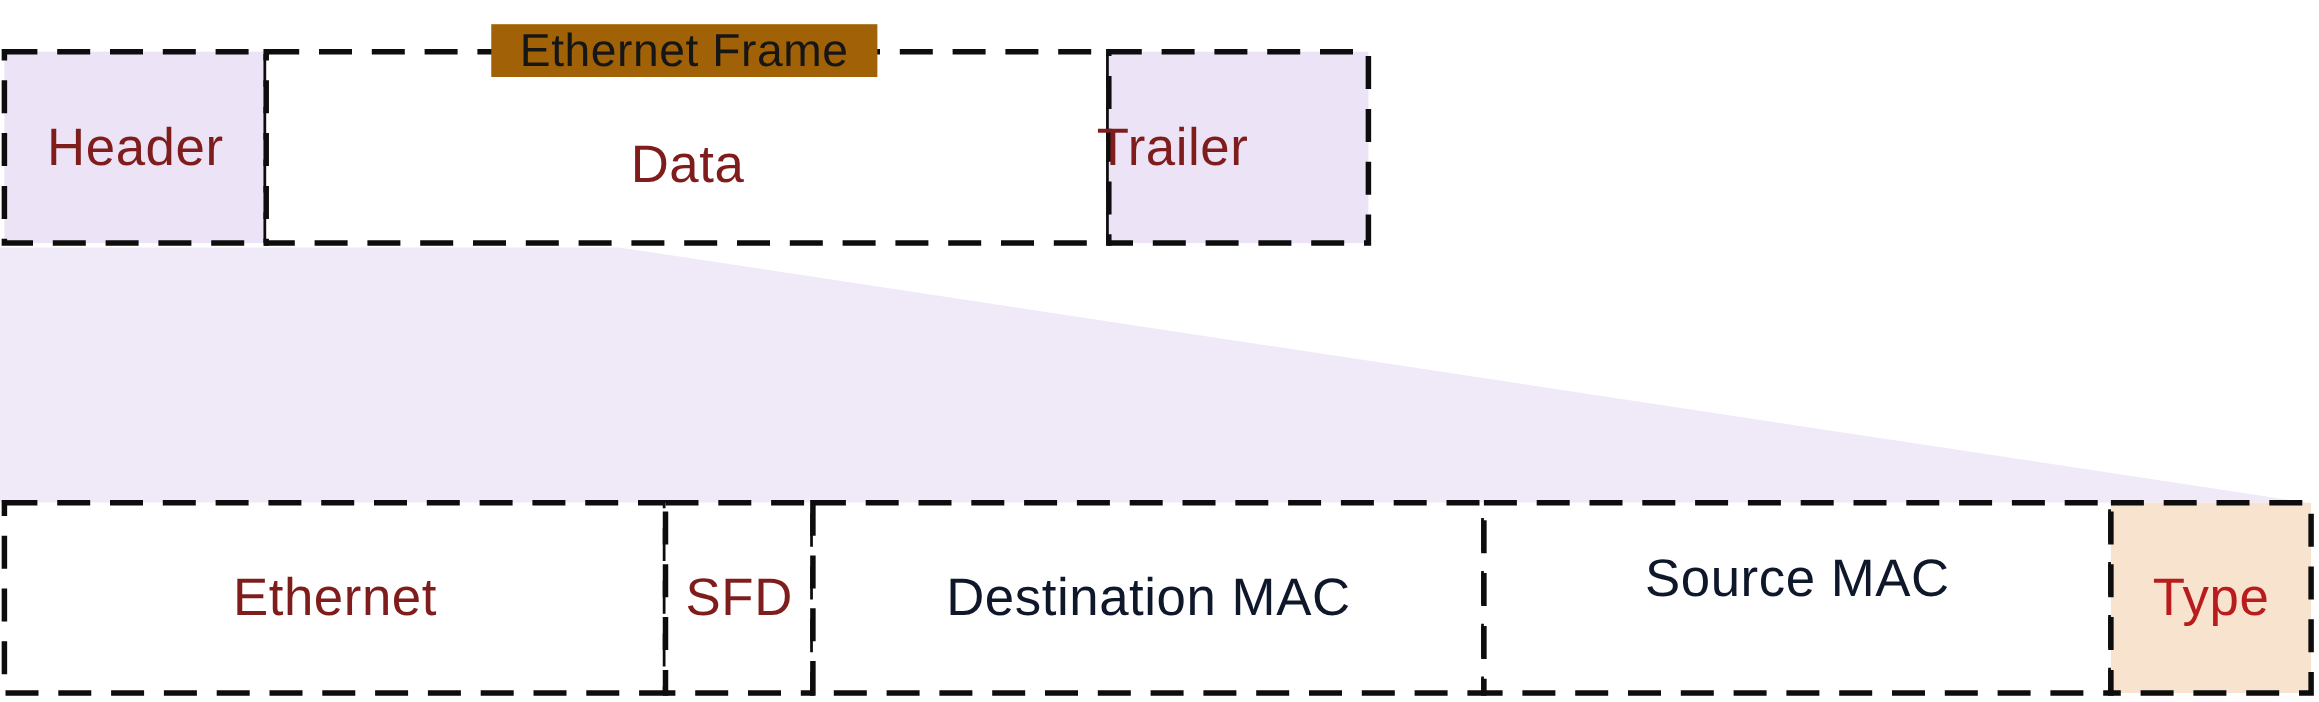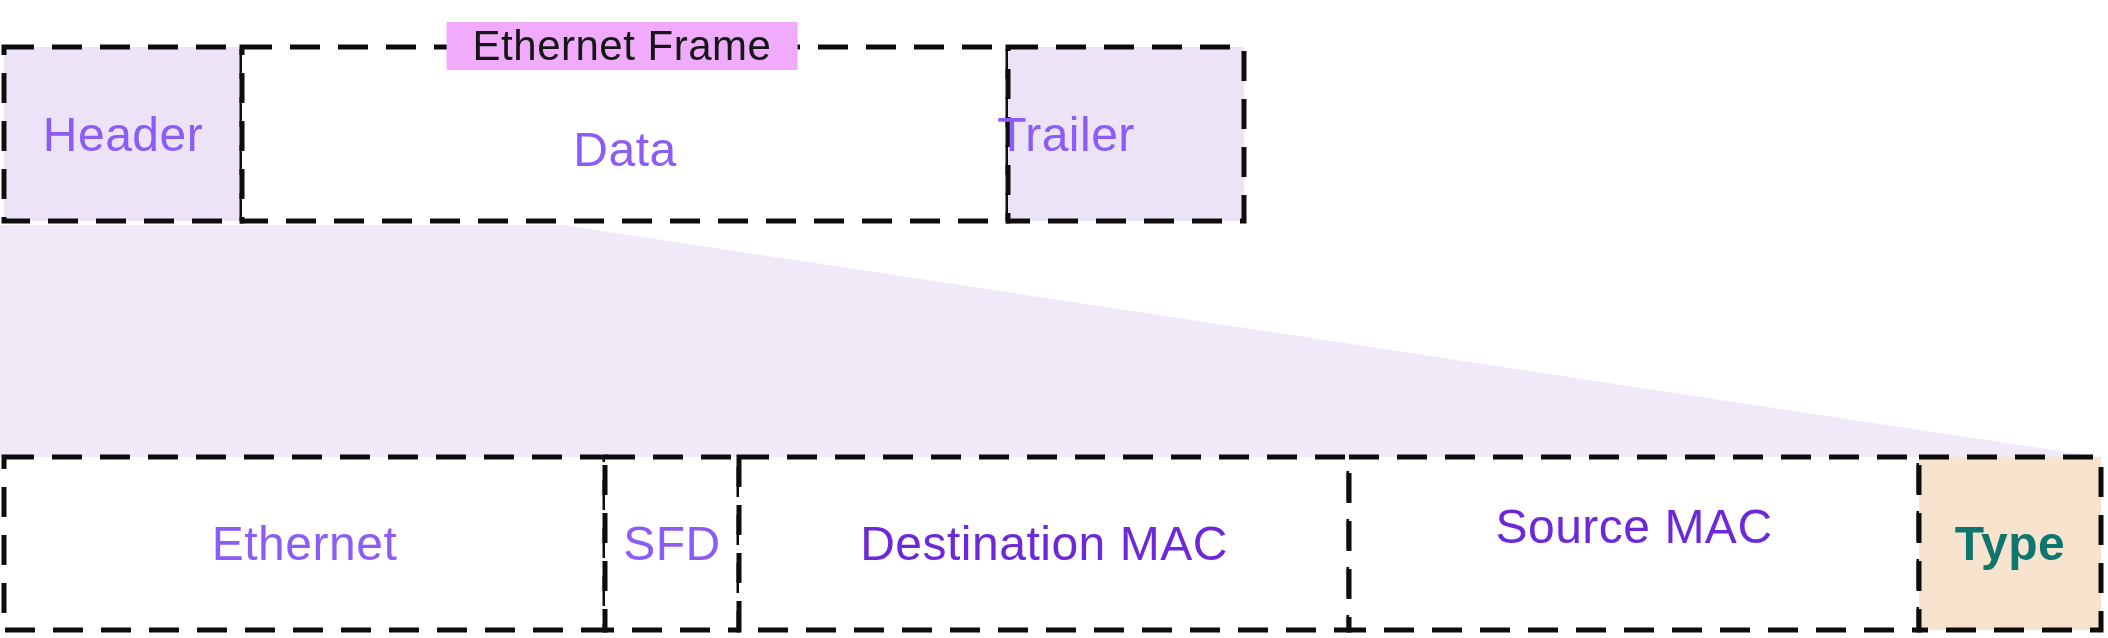--- a/index.html
+++ b/index.html
@@ -21,37 +21,37 @@
     top: 0;
     display: block;
   }
   .box-label {
     position: absolute;
     display: flex;
     align-items: center;
     justify-content: center;
     font-size: 48px;
     letter-spacing: 0.5px;
-    color: #8b5cf6;
+    color: #7f1d1d;
     white-space: nowrap;
     pointer-events: none;
   }
   .box-label.olive {
-    color: #6d28d9;
+    color: #0f172a;
   }
   .box-label.bold {
-    font-weight: 700;
-    color: #0f766e;
+    font-weight: 400;
+    color: #b91c1c;
   }
   .frame-title {
     position: absolute;
     left: 622px;
     top: 46px;
     transform: translate(-50%, -50%);
-    background: #f0abfc;
+    background: #a16207;
     padding: 0 26px;
     font-size: 42px;
     color: #161616;
     letter-spacing: 0.5px;
     white-space: nowrap;
   }
 </style>
 </head>
 <body>
 

